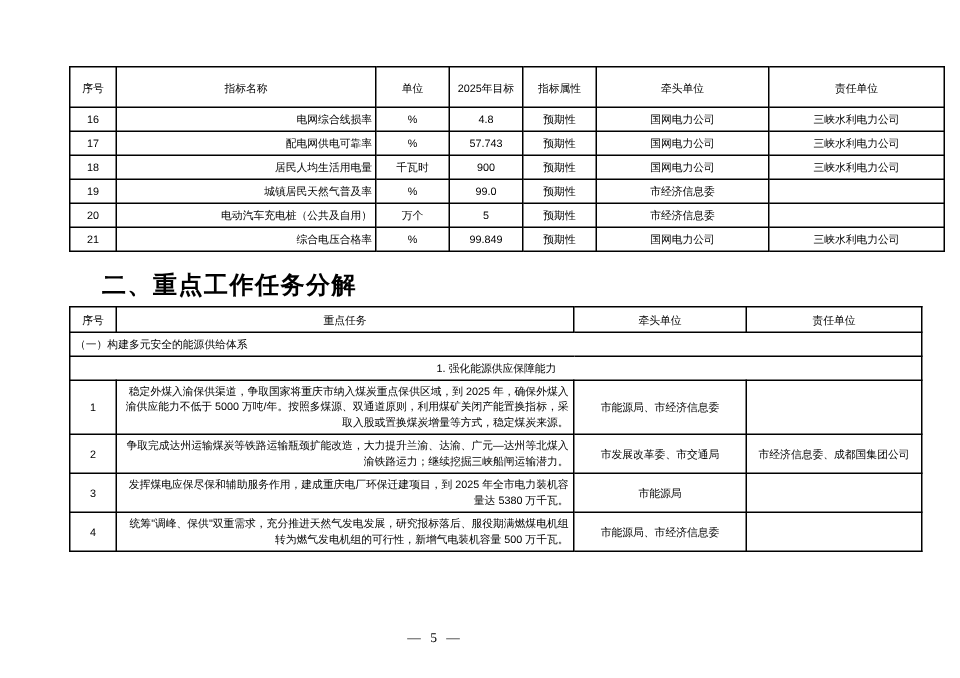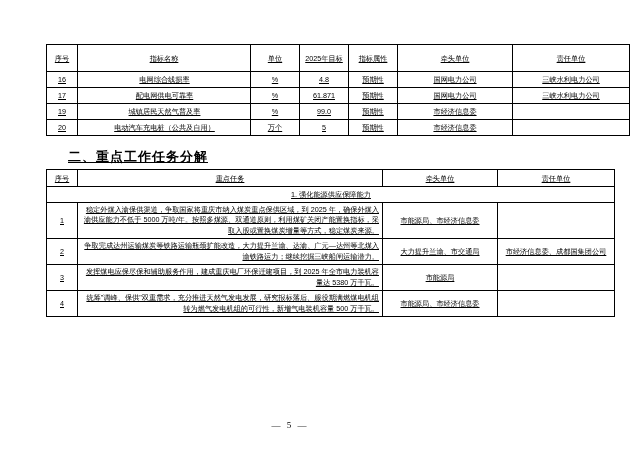--- a/index.html
+++ b/index.html
@@ -13,21 +13,20 @@
     font-family: "Liberation Sans", sans-serif;
     color: #000000;
     overflow: hidden;
   }
   .page {
     position: relative;
     width: 640px;
     height: 452px;
     box-sizing: border-box;
     padding: 44px 46px 0 46px;
-    text-decoration: underline;
   }
   table {
     border-collapse: collapse;
     width: 548px;
     table-layout: fixed;
   }
   table td, table th {
     border: 1px solid #000000;
     font-size: 7.2px;
     line-height: 1.25;
@@ -44,26 +43,26 @@
     height: 24px;
   }
   .t1 .c0 { width: 26px; }
   .t1 .c1 { width: 168px; }
   .t1 .c2 { width: 44px; margin-left: 20px; }
   .t1 .c3 { width: 44px; }
   .t1 .c4 { width: 44px; }
   .t1 .c5 { width: 110px; }
   .t1 .c6 { width: 112px; }
   .t1 .name {
-    text-align: center;
+    text-align: right;
     padding-left: 3px;
   }
   .section-title {
     margin: 12px 0 3px 0;
-    font-size: 13px;
+    font-size: 16px;
     font-family: "Liberation Serif", serif;
     font-weight: bold;
     letter-spacing: 1px;
     padding-left: 22px;
   }
   .t2 {
     width: 548px;
   }
   .t2 .h0 { width: 26px; }
   .t2 .h1 { width: 300px; margin-top: 37px; }
@@ -127,21 +126,30 @@
         <td class="c2">%</td>
         <td class="c3">4.8</td>
         <td class="c4">预期性</td>
         <td class="c5">国网电力公司</td>
         <td class="c6">三峡水利电力公司</td>
       </tr>
       <tr>
         <td class="c0">17</td>
         <td class="c1 name">配电网供电可靠率</td>
         <td class="c2">%</td>
-        <td class="c3">61.871</td>
+        <td class="c3">57.743</td>
+        <td class="c4">预期性</td>
+        <td class="c5">国网电力公司</td>
+        <td class="c6">三峡水利电力公司</td>
+      </tr>
+      <tr>
+        <td class="c0">18</td>
+        <td class="c1 name">居民人均生活用电量</td>
+        <td class="c2">千瓦时</td>
+        <td class="c3">900</td>
         <td class="c4">预期性</td>
         <td class="c5">国网电力公司</td>
         <td class="c6">三峡水利电力公司</td>
       </tr>
       <tr>
         <td class="c0">19</td>
         <td class="c1 name">城镇居民天然气普及率</td>
         <td class="c2">%</td>
         <td class="c3">99.0</td>
         <td class="c4">预期性</td>
@@ -149,47 +157,59 @@
         <td class="c6"></td>
       </tr>
       <tr>
         <td class="c0">20</td>
         <td class="c1 name">电动汽车充电桩（公共及自用）</td>
         <td class="c2">万个</td>
         <td class="c3">5</td>
         <td class="c4">预期性</td>
         <td class="c5">市经济信息委</td>
         <td class="c6"></td>
+      </tr>
+      <tr>
+        <td class="c0">21</td>
+        <td class="c1 name">综合电压合格率</td>
+        <td class="c2">%</td>
+        <td class="c3">99.849</td>
+        <td class="c4">预期性</td>
+        <td class="c5">国网电力公司</td>
+        <td class="c6">三峡水利电力公司</td>
       </tr>
     </tbody>
   </table>
 
   <div class="section-title">二、重点工作任务分解</div>
 
   <table class="t2">
     <tbody>
       <tr class="hdr">
         <td class="h0">序号</td>
         <td class="h1">重点任务</td>
         <td class="h2">牵头单位</td>
         <td class="h3">责任单位</td>
       </tr>
+      <tr class="grouprow">
+        <td colspan="4">（一）构建多元安全的能源供给体系</td>
+      </tr>
       <tr class="subrow">
         <td colspan="4">1. 强化能源供应保障能力</td>
       </tr>
       <tr>
         <td class="num">1</td>
         <td class="task">稳定外煤入渝保供渠道，争取国家将重庆市纳入煤炭重点保供区域，到 2025 年，确保外煤入渝供应能力不低于 5000 万吨/年。按照多煤源、双通道原则，利用煤矿关闭产能置换指标，采取入股或置换煤炭增量等方式，稳定煤炭来源。</td>
         <td>市能源局、市经济信息委</td>
         <td></td>
       </tr>
       <tr>
         <td class="num">2</td>
         <td class="task">争取完成达州运输煤炭等铁路运输瓶颈扩能改造，大力提升兰渝、达渝、广元—达州等北煤入渝铁路运力；继续挖掘三峡船闸运输潜力。</td>
-        <td>大力提升兰渝、市交通局</td>
+        <td>市发展改革委、市交通局</td>
         <td>市经济信息委、成都国集团公司</td>
       </tr>
       <tr>
         <td class="num">3</td>
         <td class="task">发挥煤电应保尽保和辅助服务作用，建成重庆电厂环保迁建项目，到 2025 年全市电力装机容量达 5380 万千瓦。</td>
         <td>市能源局</td>
         <td></td>
       </tr>
       <tr>
         <td class="num">4</td>

